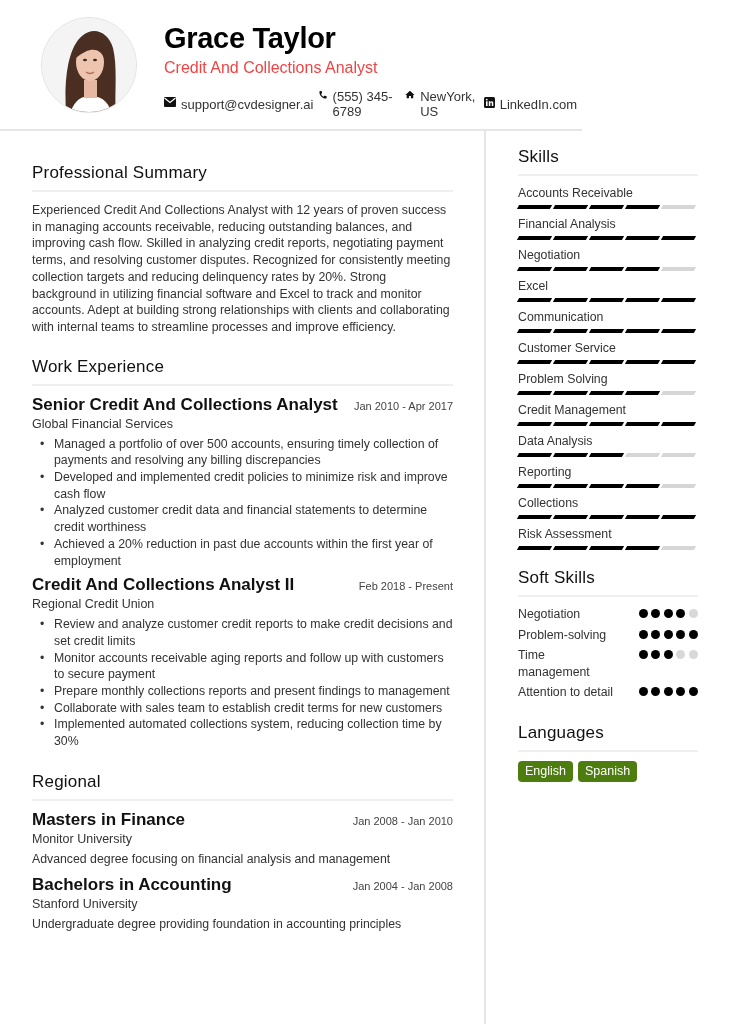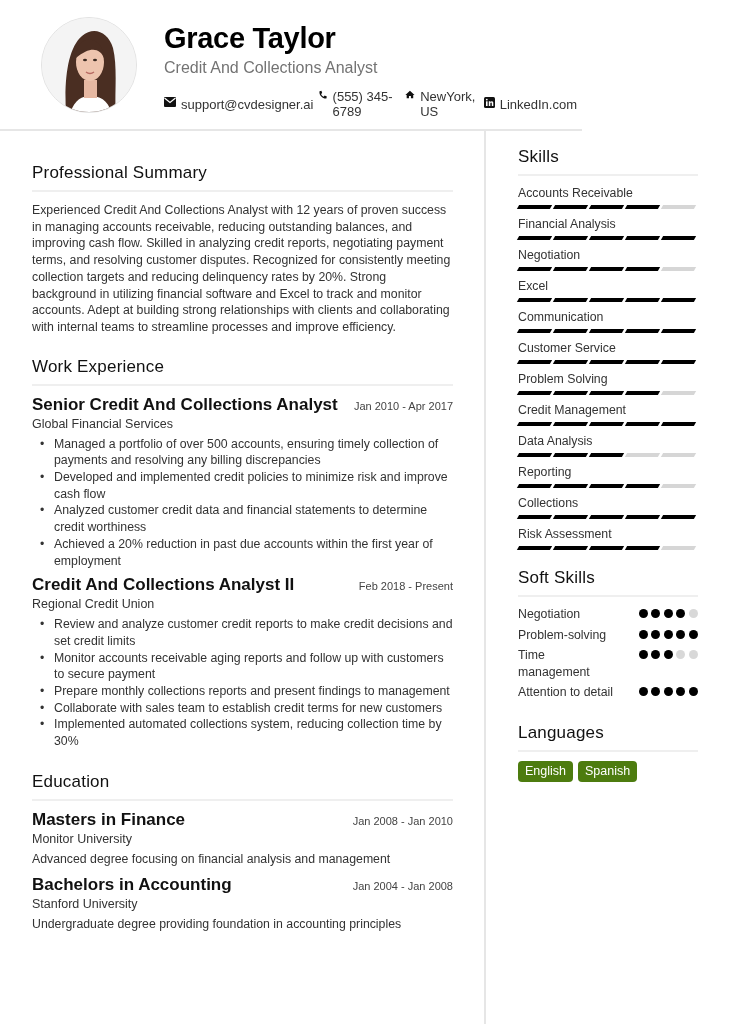--- a/index.html
+++ b/index.html
@@ -2,21 +2,21 @@
 <html><head>
 <meta charset="utf-8">
 <style>
   * { margin: 0; padding: 0; box-sizing: border-box; }
   html, body { width: 730px; height: 1024px; background: #ffffff; overflow: hidden; }
   body { font-family: "Liberation Sans", "DejaVu Sans", sans-serif; color: #222; position: relative; }
 
   .header { position: absolute; left: 0; top: 0; width: 582px; height: 131px; border-bottom: 2px solid #e6e6e6; }
   .photo { position: absolute; left: 41px; top: 17px; width: 96px; height: 96px; border-radius: 50%; border: 1px solid #e2e2e2; background: #f3f3f3; overflow: hidden; }
   .name { position: absolute; left: 164px; top: 22px; font-size: 29px; font-weight: bold; color: #000; letter-spacing: -0.3px; }
-  .job-title { position: absolute; left: 164px; top: 59px; font-size: 16px; color: #737373; }
+  .job-title { position: absolute; left: 164px; top: 59px; font-size: 16px; color: #ef4444; }
   .contacts { position: absolute; left: 164px; top: 89px; display: flex; align-items: center; font-size: 13px; color: #333; }
   .contact { display: flex; align-items: flex-start; margin-right: 5px; }
   .contact svg { margin-right: 5px; }
 
   .divider-v { position: absolute; left: 484px; top: 131px; width: 2px; height: 893px; background: #e6e6e6; }
 
   .left { position: absolute; left: 32px; top: 131px; width: 421px; }
   .right { position: absolute; left: 518px; top: 131px; width: 180px; }
 
   .section-title { font-size: 17px; color: #111; font-weight: normal; letter-spacing: 0.2px; padding-bottom: 7px; border-bottom: 2px solid #efefef; }
@@ -132,21 +132,21 @@
         <li>Review and analyze customer credit reports to make credit decisions and set credit limits</li>
         <li>Monitor accounts receivable aging reports and follow up with customers to secure payment</li>
         <li>Prepare monthly collections reports and present findings to management</li>
         <li>Collaborate with sales team to establish credit terms for new customers</li>
         <li>Implemented automated collections system, reducing collection time by 30%</li>
       </ul>
     </div>
   </section>
 
   <section style="margin-top:22px;">
-    <h2 class="section-title">Education</h2>
+    <h2 class="section-title">Regional</h2>
 
     <div style="margin-top:9px;">
       <div class="job-head">
         <span class="job-role">Masters in Finance</span>
         <span class="job-date">Jan 2008 - Jan 2010</span>
       </div>
       <div class="job-org">Monitor University</div>
       <div class="para" style="margin-top:5px;">Advanced degree focusing on financial analysis and management</div>
     </div>
 

